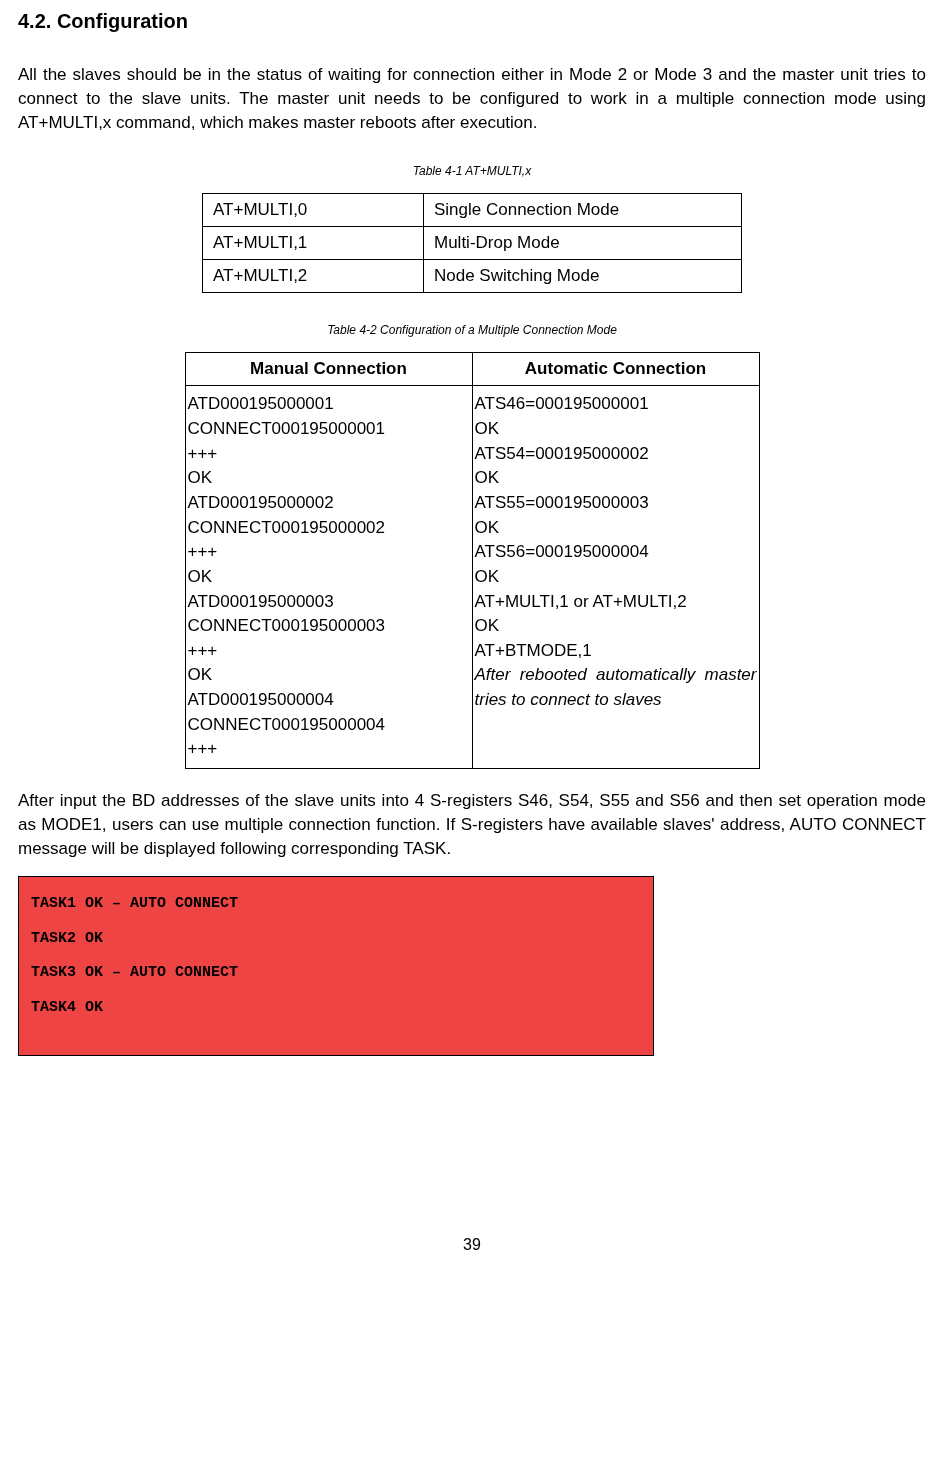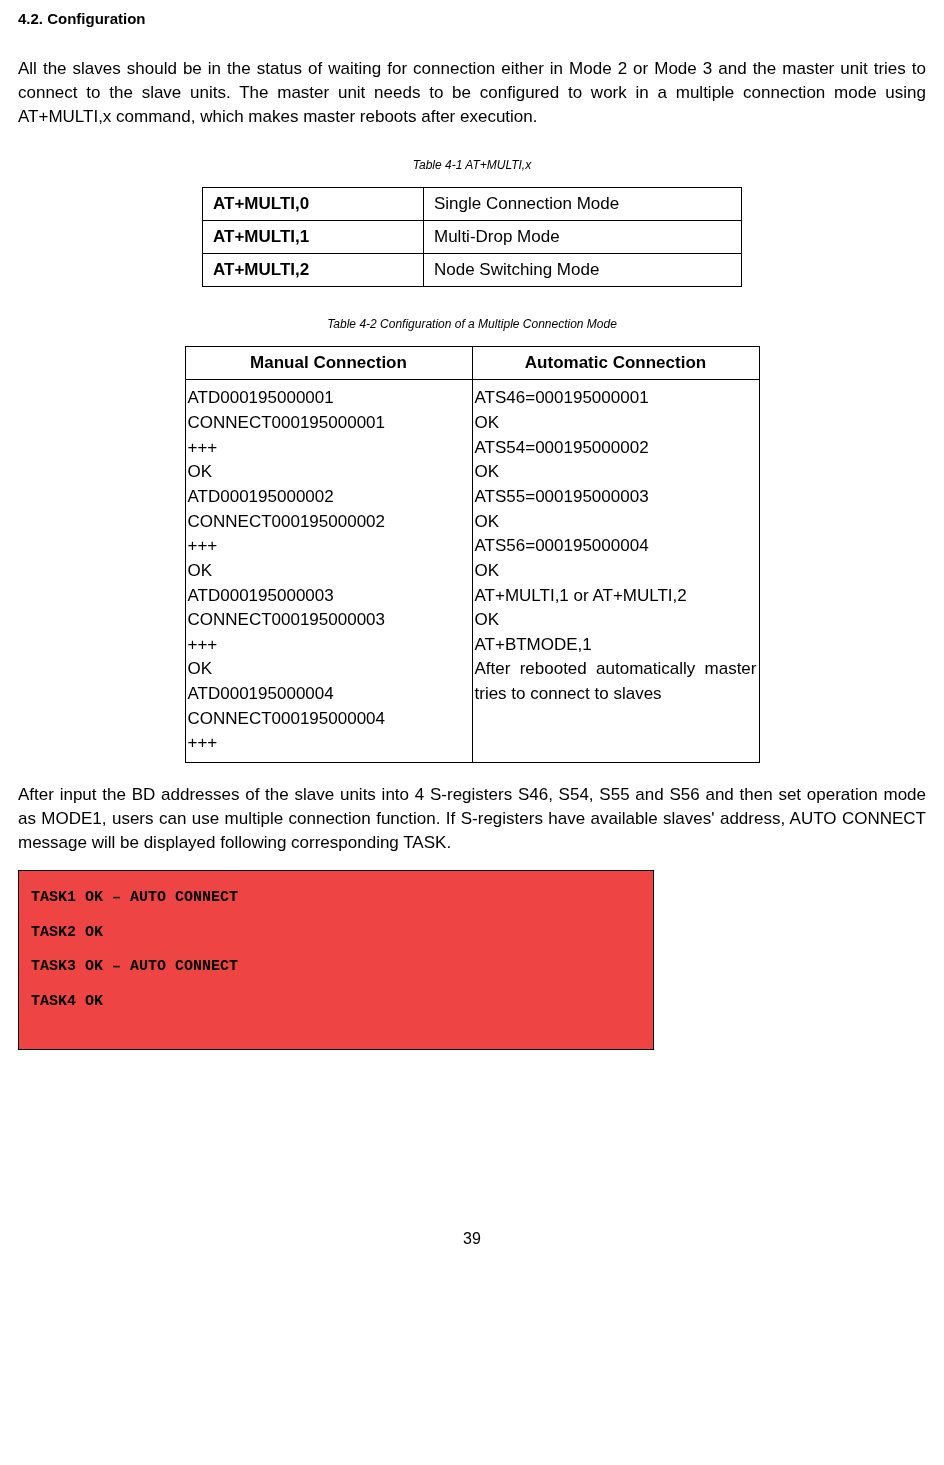--- a/index.html
+++ b/index.html
@@ -5,21 +5,21 @@
     body {
       font-family: Arial, Helvetica, sans-serif;
       font-size: 17px;
       color: #000;
       background: #fff;
       margin: 0;
       padding: 10px 18px 20px 18px;
       width: 908px;
     }
     h2 {
-      font-size: 15px;
+      font-size: 20px;
       font-weight: bold;
       margin: 0 0 30px 0;
     }
     p {
       margin: 0 0 16px 0;
       line-height: 1.4;
       text-align: justify;
     }
     .caption {
       font-style: italic;
@@ -33,21 +33,21 @@
     }
     table.t1 {
       width: 540px;
     }
     table.t1 td {
       border: 1.5px solid #000;
       padding: 6px 10px;
       font-size: 17px;
     }
     table.t1 td:first-child {
-      font-weight: bold;
+      font-weight: normal;
       width: 200px;
     }
     table.t2 {
       width: 575px;
     }
     table.t2 th {
       border: 1.5px solid #000;
       padding: 6px 10px;
       font-weight: bold;
       text-align: center;
@@ -56,20 +56,21 @@
     table.t2 td {
       border: 1.5px solid #000;
       padding: 6px 2px;
       vertical-align: top;
       font-size: 17px;
       line-height: 1.45;
       width: 50%;
     }
     .auto-last {
       text-align: justify;
+      font-style: italic;
     }
     .codebox {
       background: #ef4444;
       border: 1px solid #000;
       font-family: "Courier New", Courier, monospace;
       font-weight: bold;
       font-size: 15px;
       padding: 10px 12px 30px 12px;
       width: 610px;
       margin-top: 15px;

